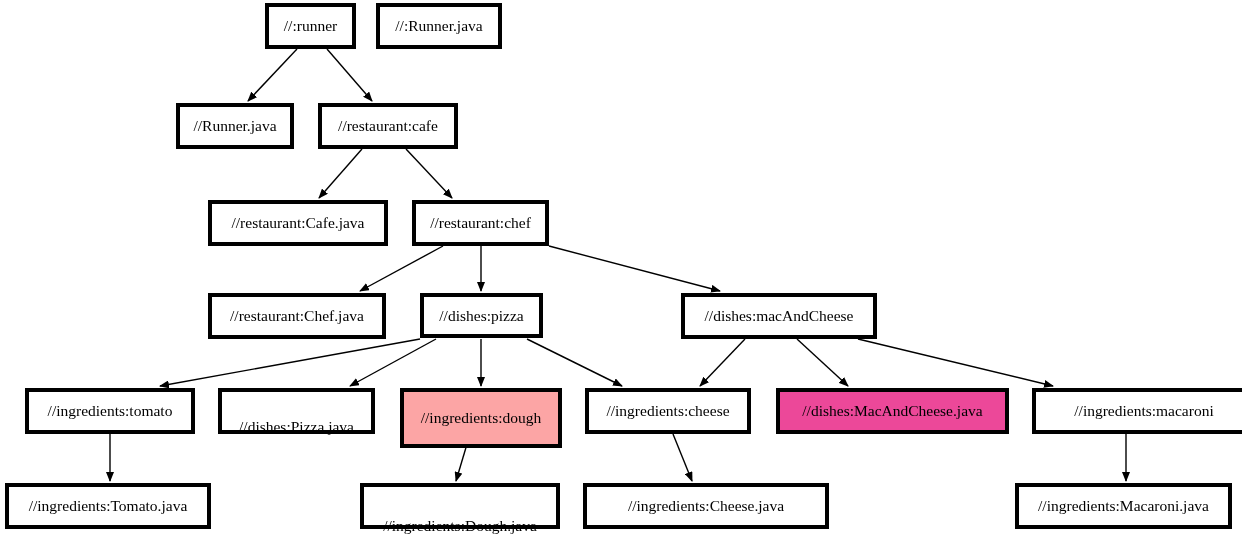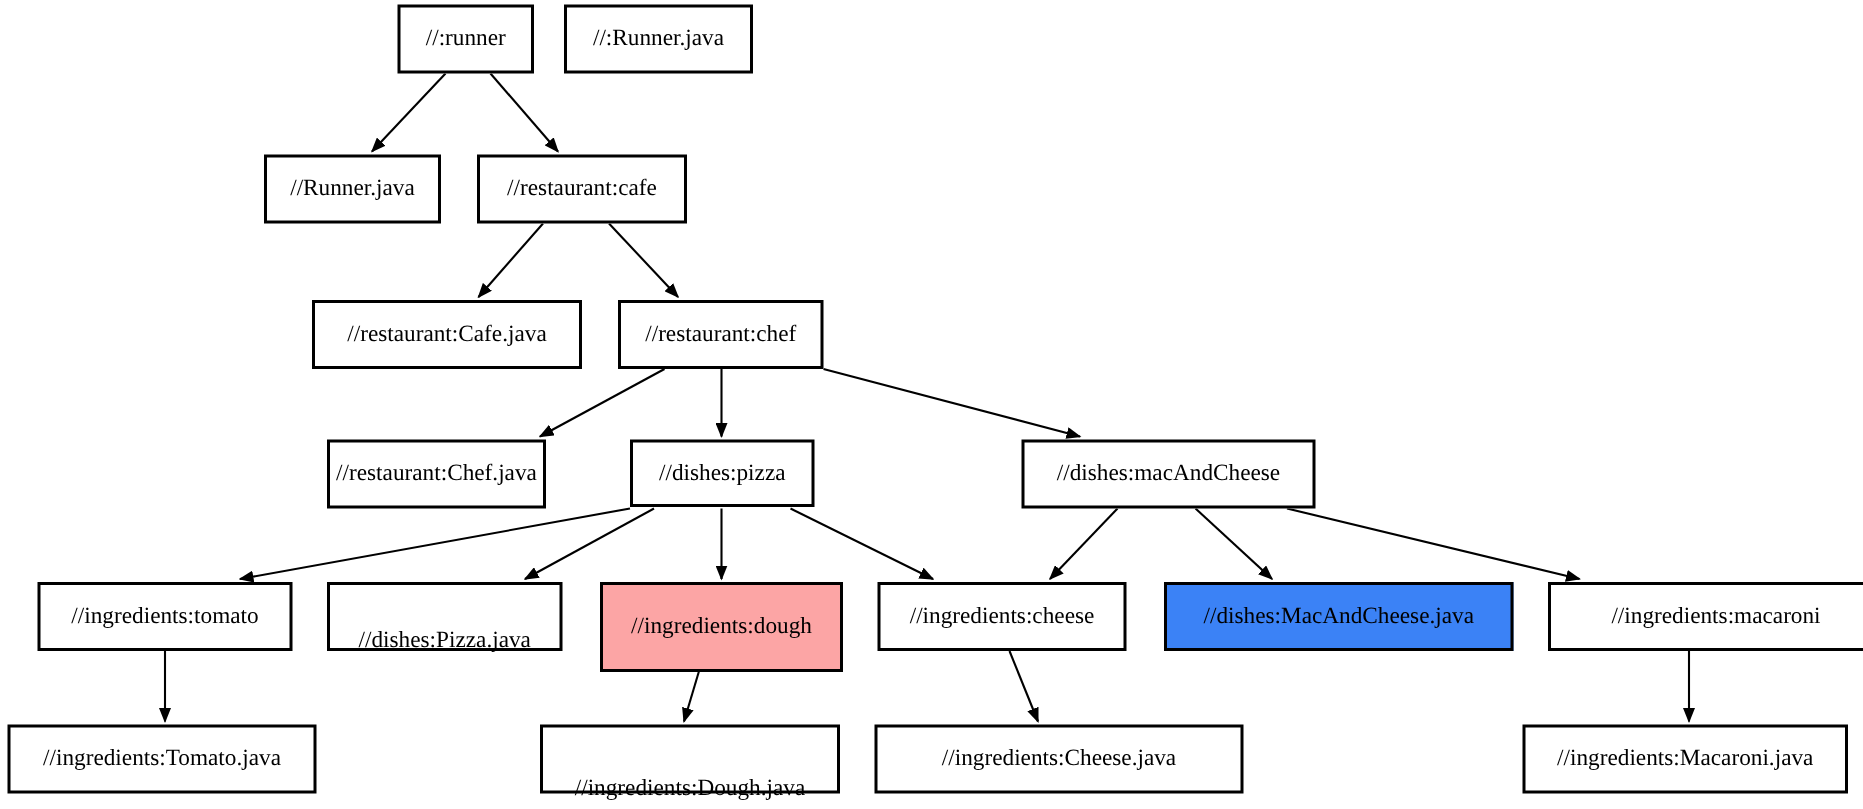--- a/index.html
+++ b/index.html
@@ -28,21 +28,21 @@
     position: absolute;
     left: 0;
     top: 0;
     width: 1242px;
     height: 539px;
   }
   .node {
     position: absolute;
     box-sizing: border-box;
     background: #ffffff;
-    border: 2px solid #0c4a6e;
+    border: 4px solid #0c4a6e;
     display: flex;
     align-items: center;
     justify-content: center;
   }
   .node-label {
     font-family: "Liberation Serif", "DejaVu Serif", serif;
     font-size: 15.5px;
     line-height: 1;
     color: #000000;
     white-space: nowrap;
@@ -94,42 +94,42 @@
       </div>
       <div class="node" style="left: 318px; top: 103px; width: 140px; height: 46px; background: rgb(255, 255, 255); border-color: rgb(0, 0, 0);">
         <span class="node-label" style="color: rgb(0, 0, 0);">//restaurant:cafe</span>
       </div>
       <div class="node" style="left: 208px; top: 200px; width: 180px; height: 46px; background: rgb(255, 255, 255); border-color: rgb(0, 0, 0);">
         <span class="node-label" style="color: rgb(0, 0, 0);">//restaurant:Cafe.java</span>
       </div>
       <div class="node" style="left: 412px; top: 200px; width: 137px; height: 46px; background: rgb(255, 255, 255); border-color: rgb(0, 0, 0);">
         <span class="node-label" style="color: rgb(0, 0, 0);">//restaurant:chef</span>
       </div>
-      <div class="node" style="left: 218px; top: 293px; width: 146px; height: 46px; background: rgb(255, 255, 255); border-color: rgb(0, 0, 0);">
+      <div class="node" style="left: 208px; top: 293px; width: 178px; height: 46px; background: rgb(255, 255, 255); border-color: rgb(0, 0, 0);">
         <span class="node-label" style="color: rgb(0, 0, 0);">//restaurant:Chef.java</span>
       </div>
       <div class="node" style="left: 420px; top: 293px; width: 123px; height: 45px; background: rgb(255, 255, 255); border-color: rgb(0, 0, 0);">
         <span class="node-label" style="color: rgb(0, 0, 0);">//dishes:pizza</span>
       </div>
       <div class="node" style="left: 681px; top: 293px; width: 196px; height: 46px; background: rgb(255, 255, 255); border-color: rgb(0, 0, 0);">
         <span class="node-label" style="color: rgb(0, 0, 0);">//dishes:macAndCheese</span>
       </div>
       <div class="node" style="left: 25px; top: 388px; width: 170px; height: 46px; background: rgb(255, 255, 255); border-color: rgb(0, 0, 0);">
         <span class="node-label" style="color: rgb(0, 0, 0);">//ingredients:tomato</span>
       </div>
       <div class="node" style="left: 218px; top: 388px; width: 157px; height: 46px; background: rgb(255, 255, 255); border-color: rgb(0, 0, 0);">
         <span class="node-label" style="color: rgb(0, 0, 0); margin-top: 32px;">//dishes:Pizza.java</span>
       </div>
       <div class="node" style="left: 400px; top: 388px; width: 162px; height: 60px; background: #fca5a5; border-color: rgb(0, 0, 0);">
         <span class="node-label" style="color: rgb(0, 0, 0);">//ingredients:dough</span>
       </div>
       <div class="node" style="left: 585px; top: 388px; width: 166px; height: 46px; background: rgb(255, 255, 255); border-color: rgb(0, 0, 0);">
         <span class="node-label" style="color: rgb(0, 0, 0);">//ingredients:cheese</span>
       </div>
-      <div class="node" style="left: 776px; top: 388px; width: 233px; height: 46px; background: #3b82f6; border-color: rgb(0, 0, 0);">
+      <div class="node" style="left: 776px; top: 388px; width: 233px; height: 46px; background: #ec4899; border-color: rgb(0, 0, 0);">
         <span class="node-label" style="color: rgb(0, 0, 0);">//dishes:MacAndCheese.java</span>
       </div>
       <div class="node" style="left: 1032px; top: 388px; width: 224px; height: 46px; background: rgb(255, 255, 255); border-color: rgb(0, 0, 0);">
         <span class="node-label" style="color: rgb(0, 0, 0);">//ingredients:macaroni</span>
       </div>
       <div class="node" style="left: 5px; top: 483px; width: 206px; height: 46px; background: rgb(255, 255, 255); border-color: rgb(0, 0, 0); justify-content: center;">
         <span class="node-label" style="color: rgb(0, 0, 0);">//ingredients:Tomato.java</span>
       </div>
       <div class="node" style="left: 360px; top: 483px; width: 200px; height: 46px; background: rgb(255, 255, 255); border-color: rgb(0, 0, 0);">
         <span class="node-label" style="color: rgb(0, 0, 0); margin-top: 40px;">//ingredients:Dough.java</span>

